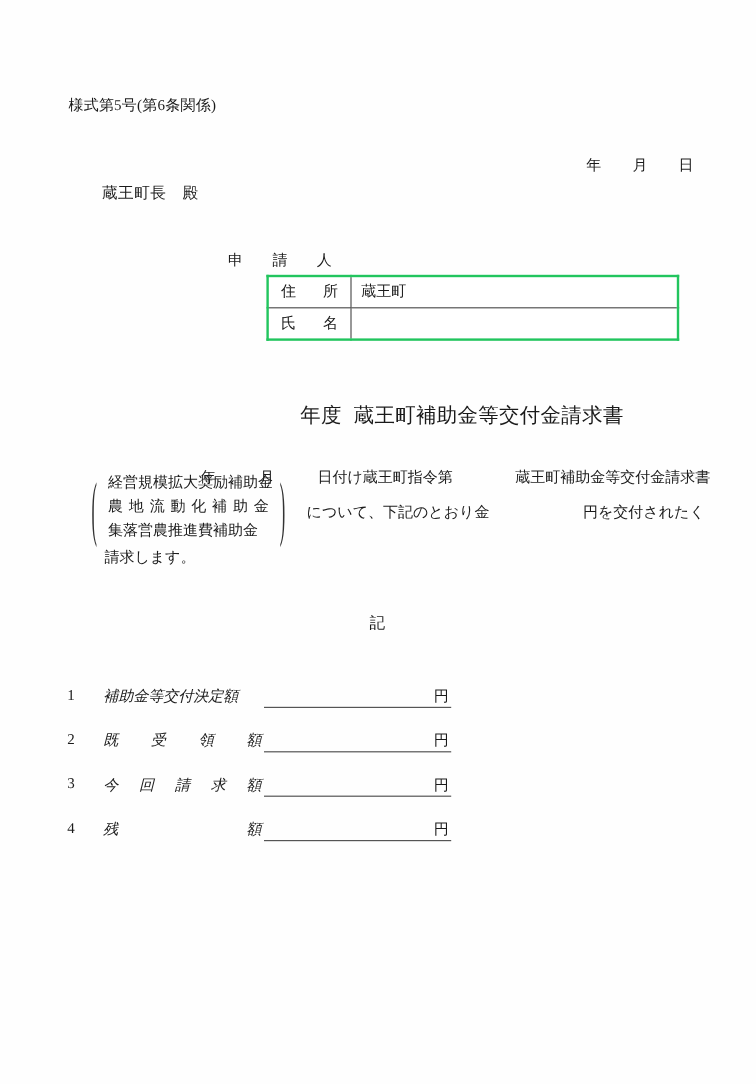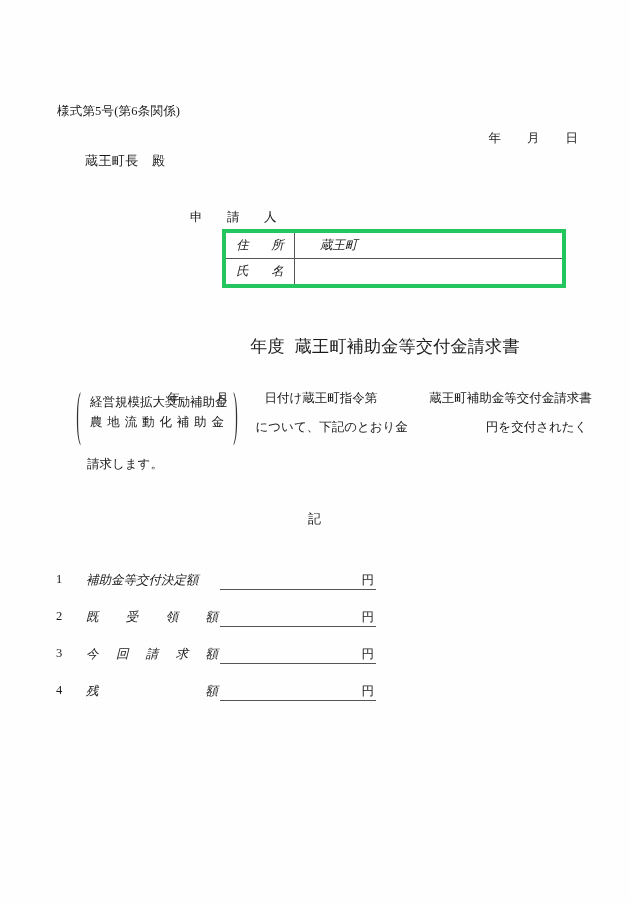--- a/index.html
+++ b/index.html
@@ -24,21 +24,20 @@
     overflow: hidden;
   }
 
   
   .abs { position: absolute; white-space: pre; }
 
   .form-no {
     left: 57px; top: 80px;
     font-size: 12.5px;
     letter-spacing: 0.2px;
-    margin-top: 23px;
   }
 
   .date-line {
     left: 476px; top: 115px;
     font-size: 12.5px;
   }
   .date-line .gap { display: inline-block; width: 26px; }
 
   .addressee {
     left: 85px; top: 152px;
@@ -51,40 +50,39 @@
   .applicant-label {
     left: 190px; top: 209px;
     font-size: 12.5px;
     letter-spacing: 6px;
     text-align: center;
   }
   .applicant-table {
     position: absolute;
     left: 222px; top: 229px;
     width: 344px;
-    border: 4px solid #22c55e;
+    border: 2px solid #22c55e;
     border-collapse: collapse;
     background: #ffffff;
-    font-style: italic;
   }
   .applicant-table td {
     border: 1px solid #555;
     height: 25px;
     font-size: 12.5px;
     padding: 0;
     vertical-align: middle;
   }
   .applicant-table td.key {
     width: 68px;
     text-align: center;
     letter-spacing: 5px;
     text-indent: 5px;
   }
   .applicant-table td.val {
-    padding-left: 25px;
+    padding-left: 8px;
     text-align: left;
   }
 
   
   .doc-title {
     left: 232px; top: 315px;
     font-size: 17px;
     letter-spacing: 0.3px;
   }
   .doc-title .sp { display: inline-block; width: 10px; }
@@ -221,20 +219,21 @@
       <div class="bi just">
           <span>農</span>
           <span>地</span>
           <span>流</span>
           <span>動</span>
           <span>化</span>
           <span>補</span>
           <span>助</span>
           <span>金</span>
         </div>
+      <div class="bi">集落営農推進費補助金</div>
     </div>
     <span class="brace">)</span>
   </div>
 
   <div class="abs body-line2">
     <span>について、下記のとおり金</span><span class="g4"></span><span>円を交付されたく</span>
   </div>
 
   <div class="abs body-line3">請求します。</div>
 

